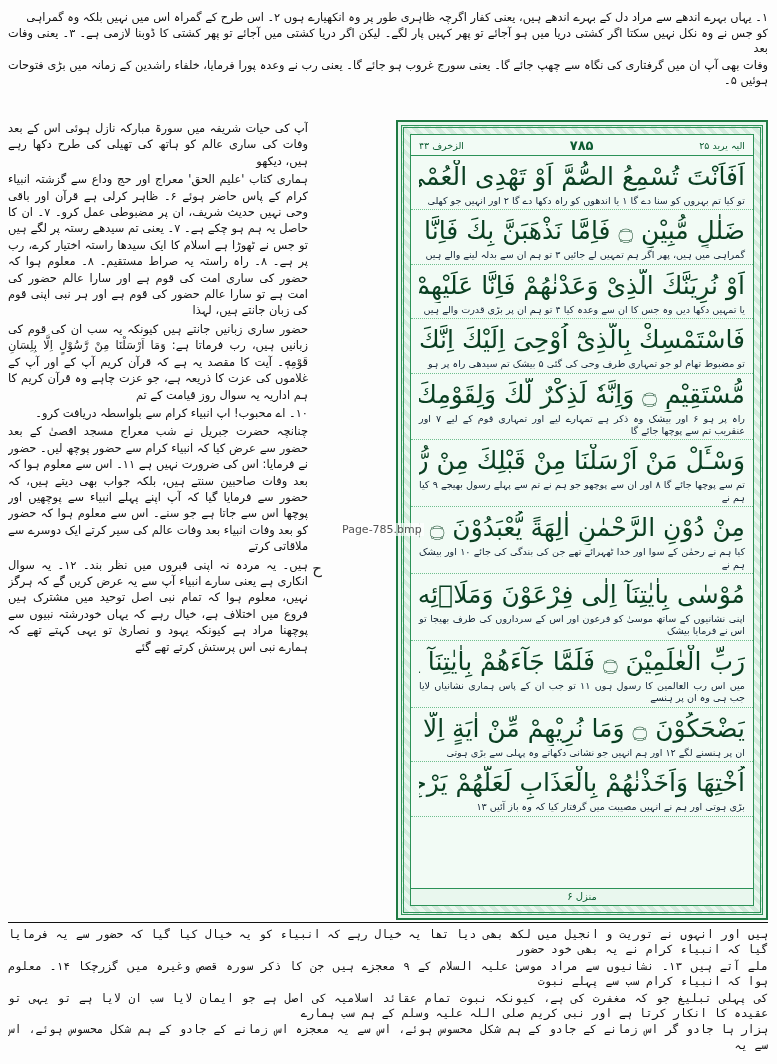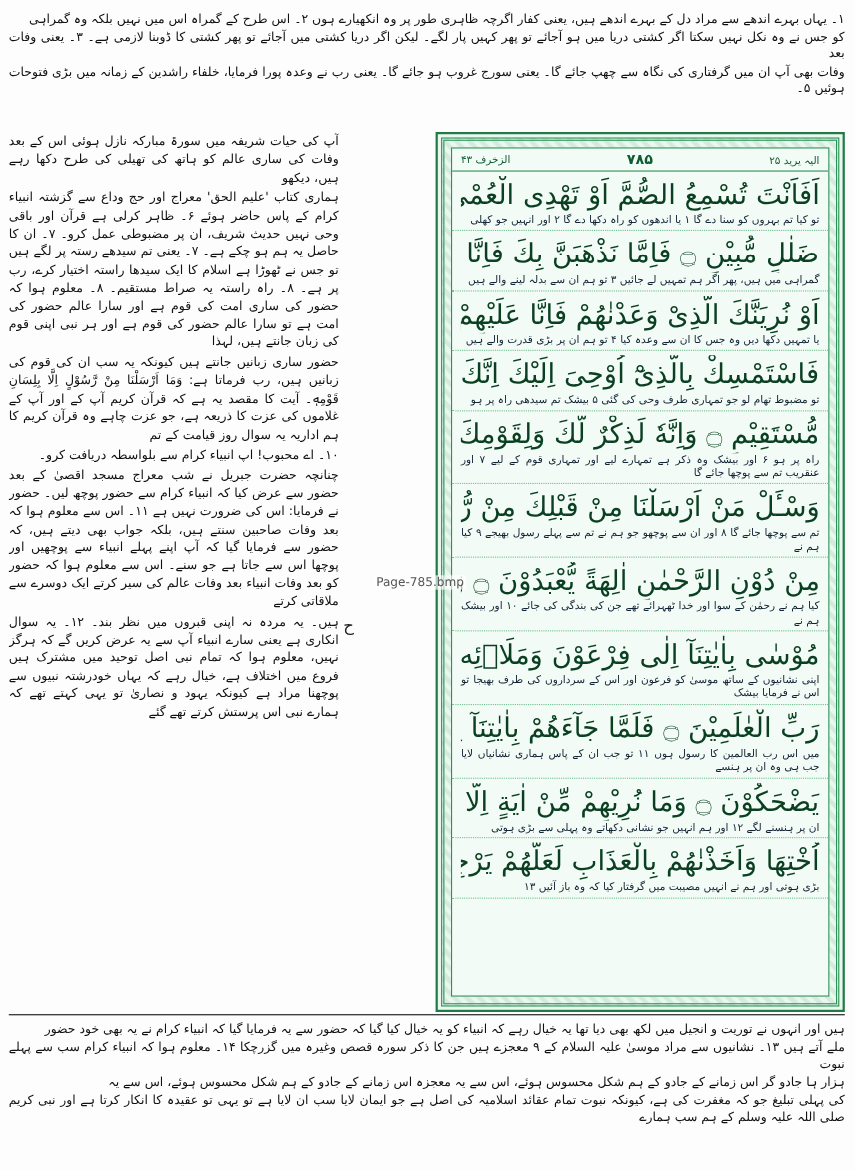--- a/index.html
+++ b/index.html
@@ -181,21 +181,21 @@
     top: 928px;
     width: 760px;
     height: 130px;
     direction: rtl;
     text-align: justify;
     font-size: 11.3px;
     line-height: 15.4px;
     color: #111;
     overflow: hidden;
   }
-  .bottom-commentary p { margin: 0 0 1px 0; }
+  .bottom-commentary p { margin: 0 0 1px 0; font-family: Liberation Mono, monospace; }
 
   .rule {
     position: absolute;
     left: 8px;
     width: 760px;
     height: 1px;
     background: #111;
   }
   .rule-top { top: 922px; }
 </style>
@@ -271,29 +271,30 @@
         </div>
         <div class="ayah-block">
           <div class="ayah-line">يَضْحَكُوْنَ ۝ وَمَا نُرِيْهِمْ مِّنْ اٰيَةٍ اِلَّا هِىَ اَكْبَرُ مِنْ</div>
           <div class="ayah-trans">ان پر ہنسنے لگے ۱۲ اور ہم انہیں جو نشانی دکھاتے وہ پہلی سے بڑی ہوتی</div>
         </div>
         <div class="ayah-block">
           <div class="ayah-line">اُخْتِهَا وَاَخَذْنٰهُمْ بِالْعَذَابِ لَعَلَّهُمْ يَرْجِعُوْنَ</div>
           <div class="ayah-trans">بڑی ہوتی اور ہم نے انہیں مصیبت میں گرفتار کیا کہ وہ باز آئیں ۱۳</div>
         </div>
 
+        <div class="panel-foot">منزل ۶</div>
       </div>
     </div>
 
   </div>
 
   <div class="watermark">Page-785.bmp</div>
 
   <div class="rule rule-top"></div>
 
   <div class="bottom-commentary">
     <p>ہیں اور انہوں نے توریت و انجیل میں لکھ بھی دیا تھا یہ خیال رہے کہ انبیاء کو یہ خیال کیا گیا کہ حضور سے یہ فرمایا گیا کہ انبیاء کرام نے یہ بھی خود حضور</p>
     <p>ملے آتے ہیں ۱۳۔ نشانیوں سے مراد موسیٰ علیہ السلام کے ۹ معجزے ہیں جن کا ذکر سورہ قصص وغیرہ میں گزرچکا ۱۴۔ معلوم ہوا کہ انبیاء کرام سب سے پہلے نبوت</p>
+    <p>کی پہلی تبلیغ جو کہ مغفرت کی ہے، کیونکہ نبوت تمام عقائد اسلامیہ کی اصل ہے جو ایمان لایا سب ان لایا ہے تو یہی تو عقیدہ کا انکار کرتا ہے اور نبی کریم صلی اللہ علیہ وسلم کے ہم سب ہمارے</p>
     <p>ہزار ہا جادو گر اس زمانے کے جادو کے ہم شکل محسوس ہوئے، اس سے یہ معجزہ اس زمانے کے جادو کے ہم شکل محسوس ہوئے، اس سے یہ</p>
-    <p>کی پہلی تبلیغ جو کہ مغفرت کی ہے، کیونکہ نبوت تمام عقائد اسلامیہ کی اصل ہے جو ایمان لایا سب ان لایا ہے تو یہی تو عقیدہ کا انکار کرتا ہے اور نبی کریم صلی اللہ علیہ وسلم کے ہم سب ہمارے</p>
   </div>
 
 </div>
 
 </body></html>

